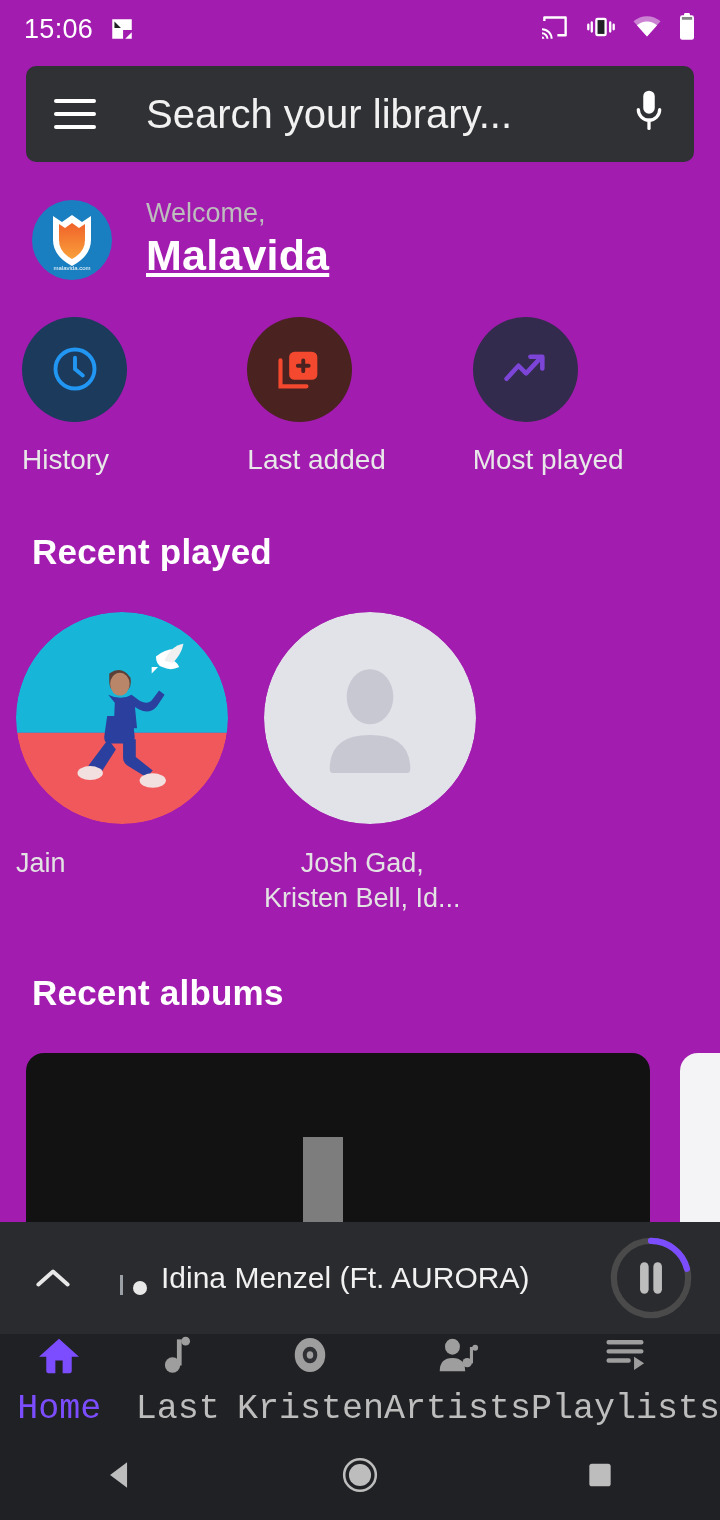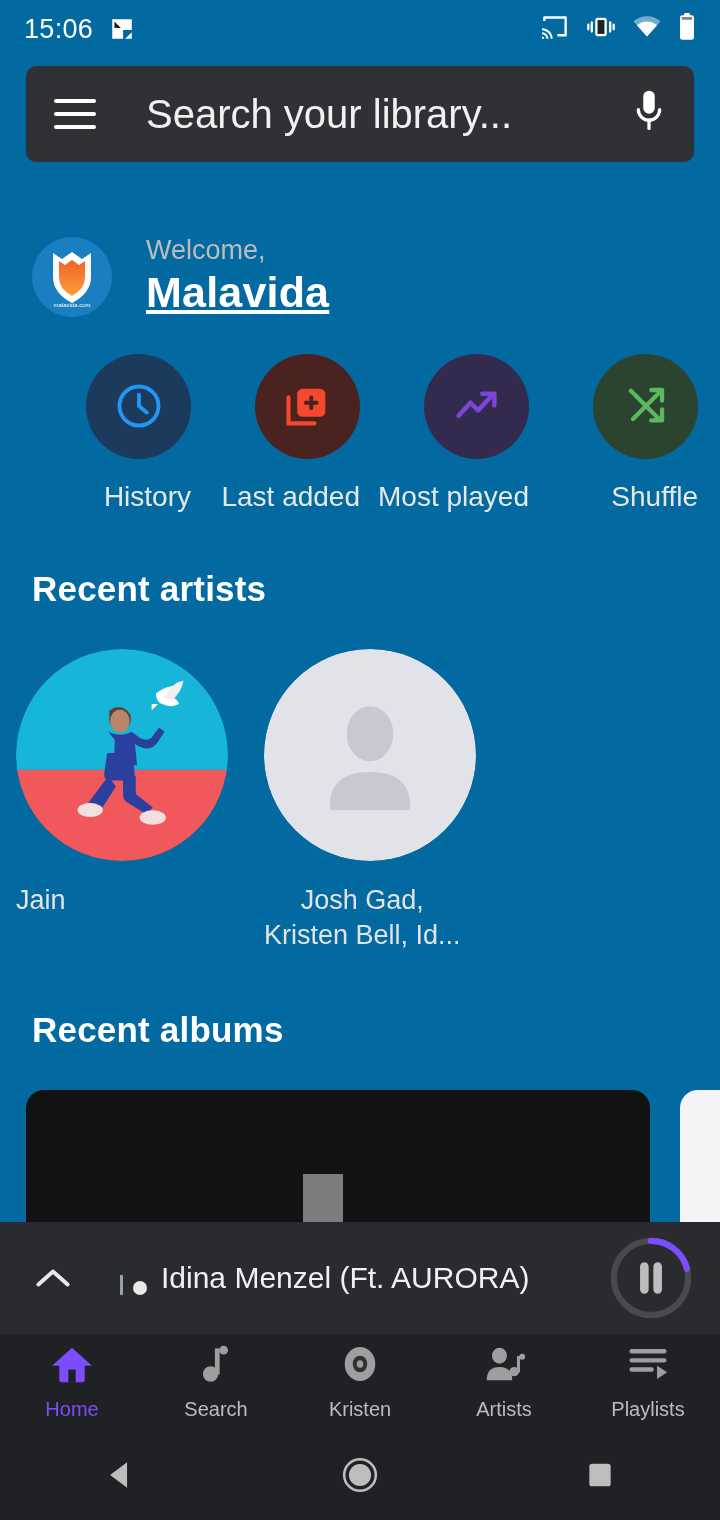--- a/index.html
+++ b/index.html
@@ -2,21 +2,21 @@
 <html><head>
 <meta charset="utf-8">
 <style>
   * { margin:0; padding:0; box-sizing:border-box; }
   html, body {
     width:720px; height:1520px;
     background:#202124;
     font-family:"Liberation Sans", sans-serif;
     overflow:hidden;
   }
-  .screen { position:relative; width:720px; height:1520px; background:#0369a1; overflow:hidden; }
+  .screen { position:relative; width:720px; height:1520px; background:#a21caf; overflow:hidden; }
 
   
   .statusbar {
     height:58px; display:flex; align-items:center; padding:0 24px;
     color:#ffffff;
   }
   .sb-time { font-size:27px; font-weight:500; letter-spacing:.3px; }
   .sb-notif { margin-left:16px; display:flex; align-items:center; }
   .sb-right { margin-left:auto; display:flex; align-items:center; gap:16px; }
 
@@ -24,29 +24,29 @@
   .searchbar {
     margin:8px 26px 0 26px; height:96px; background:#303134;
     border-radius:10px; display:flex; align-items:center; padding:0 28px;
   }
   .hamburger { width:42px; height:30px; display:flex; flex-direction:column; justify-content:space-between; flex:0 0 auto; }
   .hamburger span { display:block; height:4px; background:#ffffff; border-radius:2px; }
   .search-text { flex:1; margin-left:50px; color:#f1f1f1; font-size:40px; }
   .mic { flex:0 0 auto; }
 
   
-  .welcome { display:flex; align-items:center; padding:36px 0 0 32px;margin-top:37px; }
+  .welcome { display:flex; align-items:center; padding:36px 0 0 32px; }
   .logo-wrap { width:80px; height:80px; flex:0 0 auto; }
   .welcome-text { margin-left:34px; }
   .welcome-hi { color:#bdbdbd; font-size:27px; line-height:1.15; }
   .welcome-name { color:#ffffff; font-size:43px; font-weight:700; line-height:1.25; letter-spacing:.2px;text-decoration:underline; }
 
   
   .quick { display:flex; padding:34px 22px 0 22px; }
-  .quick-item { flex:1; display:flex; flex-direction:column; align-items:flex-end; }
+  .quick-item { flex:1; display:flex; flex-direction:column; align-items:flex-start; }
   .quick-circle { width:105px; height:105px; border-radius:50%; display:flex; align-items:center; justify-content:center; }
   .quick-label { margin-top:22px; color:#e8e8e8; font-size:28px; }
 
   
   .section-title { color:#ffffff; font-size:35px; font-weight:700; padding:56px 0 0 32px; letter-spacing:.2px; }
 
   
   .artist-row { display:flex; padding:40px 0 0 16px; gap:36px; }
   .artist { width:212px; display:flex; flex-direction:column; align-items:flex-start; }
   .artist-img { width:212px; height:212px; border-radius:50%; overflow:hidden; position:relative; }
@@ -68,21 +68,21 @@
   .player-dot { width:14px; height:14px; border-radius:50%; background:#e8e8e8; margin-right:14px; flex:0 0 auto; }
   .player-title { color:#f1f1f1; font-size:30px; }
   .player-btn { width:86px; height:86px; flex:0 0 auto; position:relative; }
 
   
   .bottomnav {
     position:absolute; left:0; right:0; bottom:90px; height:96px;
     background:#202124; display:flex; align-items:center;
   }
   .nav-item { flex:1; display:flex; flex-direction:column; align-items:center; gap:10px; }
-  .nav-label { font-size:20px; color:#bdbdbd; }
+  .nav-label { font-size:35px; color:#bdbdbd;font-family:Liberation Mono, monospace; }
   .nav-item.active .nav-label { color:#7c4dff; }
 
   
   .androidnav {
     position:absolute; left:0; right:0; bottom:0; height:90px;
     background:#202124; display:flex; align-items:center; justify-content:space-around;
   }
   .anav-btn { width:120px; display:flex; align-items:center; justify-content:center; }
 </style>
 </head>
@@ -192,34 +192,23 @@
     <div class="quick-item">
       <div class="quick-circle" style="background:#332b4d">
         <svg width="52" height="52" viewBox="0 0 24 24">
           <path d="M3.5 16.5 L9 10.5 L12.5 14 L19.5 6.5" fill="none" stroke="#7c45d8" stroke-width="2.1" stroke-linecap="round" stroke-linejoin="round"></path>
           <path d="M14.5 6.3 H20 V11.8" fill="none" stroke="#7c45d8" stroke-width="2.1" stroke-linecap="round" stroke-linejoin="round"></path>
         </svg>
       </div>
       <div class="quick-label">Most played</div>
     </div>
 
-    <div class="quick-item">
-      <div class="quick-circle" style="background:#2a4430">
-        <svg width="52" height="52" viewBox="0 0 24 24">
-          <path d="M5 5 L18 18" stroke="#5cb85c" stroke-width="2" stroke-linecap="round"></path>
-          <path d="M19 5 L6 18" stroke="#5cb85c" stroke-width="2" stroke-linecap="round"></path>
-          <path d="M14.5 4.6 H19.4 V9.5" fill="none" stroke="#5cb85c" stroke-width="2" stroke-linecap="round" stroke-linejoin="round"></path>
-          <path d="M19.4 13.6 V18.6 H14.4" fill="none" stroke="#5cb85c" stroke-width="2" stroke-linecap="round" stroke-linejoin="round"></path>
-        </svg>
-      </div>
-      <div class="quick-label">Shuffle</div>
-    </div>
-  </div>
-
-  <div class="section-title">Recent artists</div>
+  </div>
+
+  <div class="section-title">Recent played</div>
 
   <div class="artist-row">
 
     <div class="artist">
       <div class="artist-img">
         <svg width="212" height="212" viewBox="0 0 100 100">
           <defs>
               <clipPath id="clipA">
                 <circle cx="50" cy="50" r="50"></circle>
               </clipPath>
@@ -307,21 +296,21 @@
     </div>
 
     <div class="nav-item">
       <span>
         <svg width="44" height="40" viewBox="0 0 24 22">
           <circle cx="9" cy="16.5" r="4.2" fill="#9e9e9e"></circle>
           <rect x="11.4" y="2.4" width="2.6" height="14.4" fill="#9e9e9e"></rect>
           <circle cx="16.2" cy="3.4" r="2.4" fill="#9e9e9e"></circle>
         </svg>
       </span>
-      <span class="nav-label">Search</span>
+      <span class="nav-label">Last</span>
     </div>
 
     <div class="nav-item">
       <span>
         <svg width="44" height="40" viewBox="0 0 24 22">
           <ellipse cx="12" cy="11" rx="8.4" ry="9.4" fill="#9e9e9e"></ellipse>
           <ellipse cx="12" cy="11" rx="4" ry="4.6" fill="#303134"></ellipse>
           <ellipse cx="12" cy="11" rx="1.8" ry="2.1" fill="#9e9e9e"></ellipse>
         </svg>
       </span>

